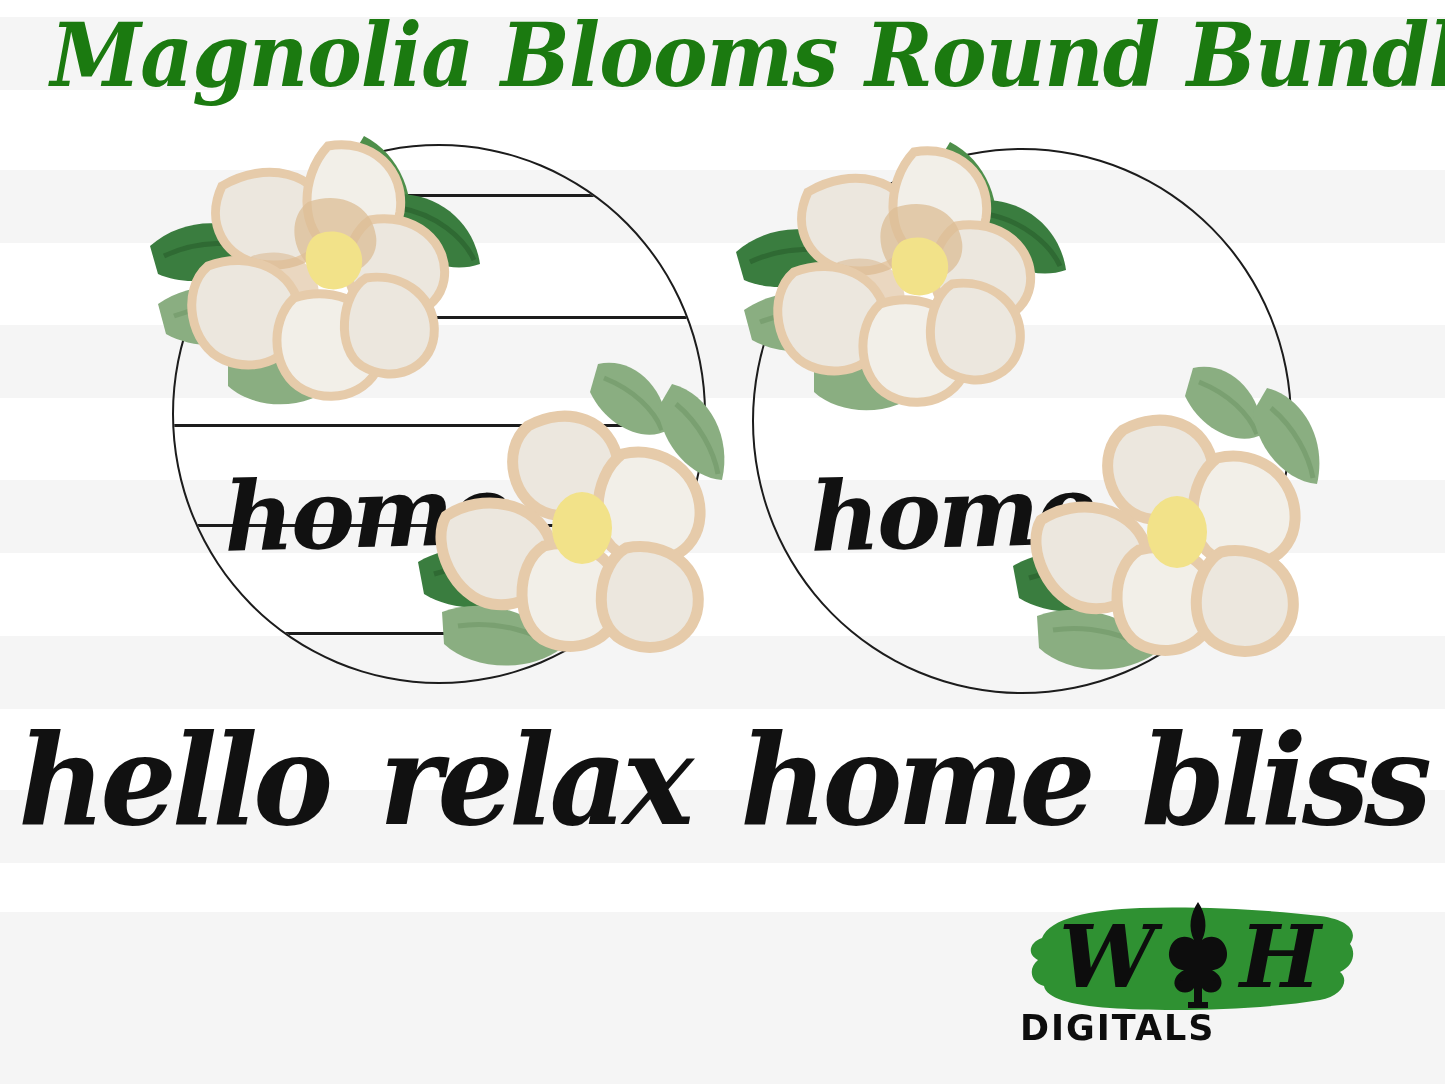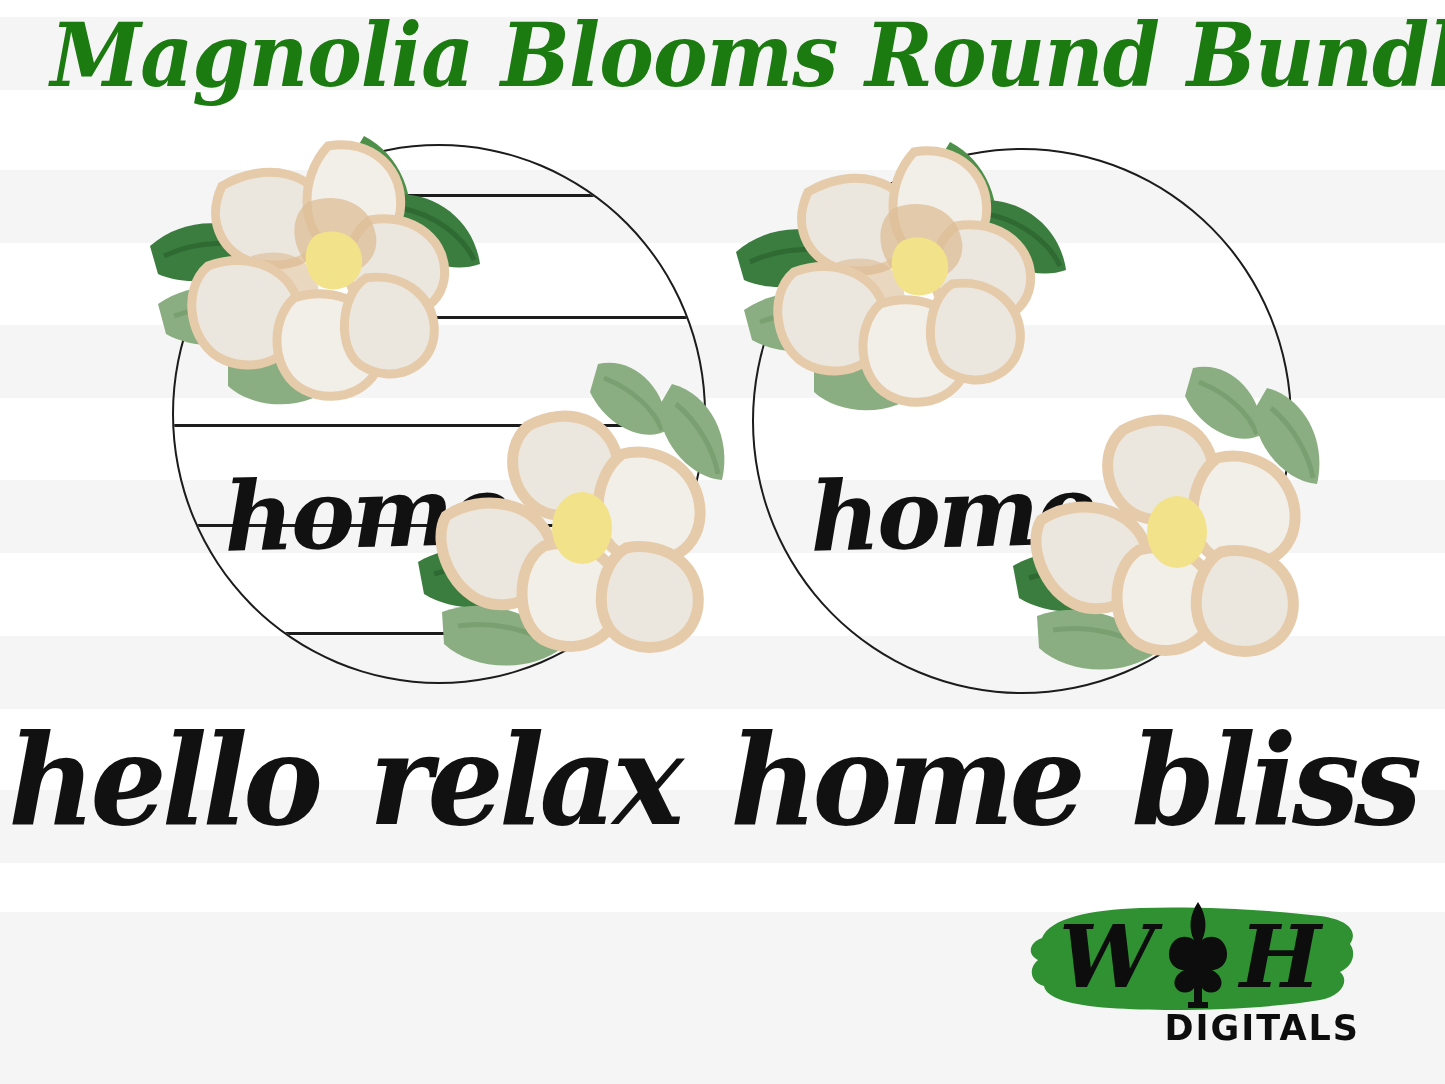--- a/index.html
+++ b/index.html
@@ -91,20 +91,21 @@
   .cl-br-right { left: 995px; top: 352px;  width: 340px; height: 330px; }
 
   
   .word-row {
     position: absolute;
     left: 0; right: 0;
     top: 700px;
     height: 160px;
     display: flex;
     align-items: center;
+    justify-content: center;
     gap: 34px;
     z-index: 6;
   }
   .script-word {
     font-family: "DejaVu Serif", "Liberation Serif", serif;
     font-style: italic;
     font-weight: bold;
     font-size: 126px;
     line-height: 1;
     color: #111111;
@@ -172,21 +173,21 @@
     font-weight: bold;
     font-size: 86px;
     line-height: 1;
     color: #0d0d0d;
   }
   .logo-fleur { width: 76px; height: 118px; }
   .logo-digitals {
     position: absolute;
     left: 0; top: 110px;
     width: 340px;
-    text-align: right;
+    text-align: left;
     font-family: "DejaVu Sans", "Liberation Sans", sans-serif;
     font-weight: bold;
     font-size: 35px;
     letter-spacing: 2px;
     color: #0d0d0d;
   }
 </style>
 </head>
 <body>
 

